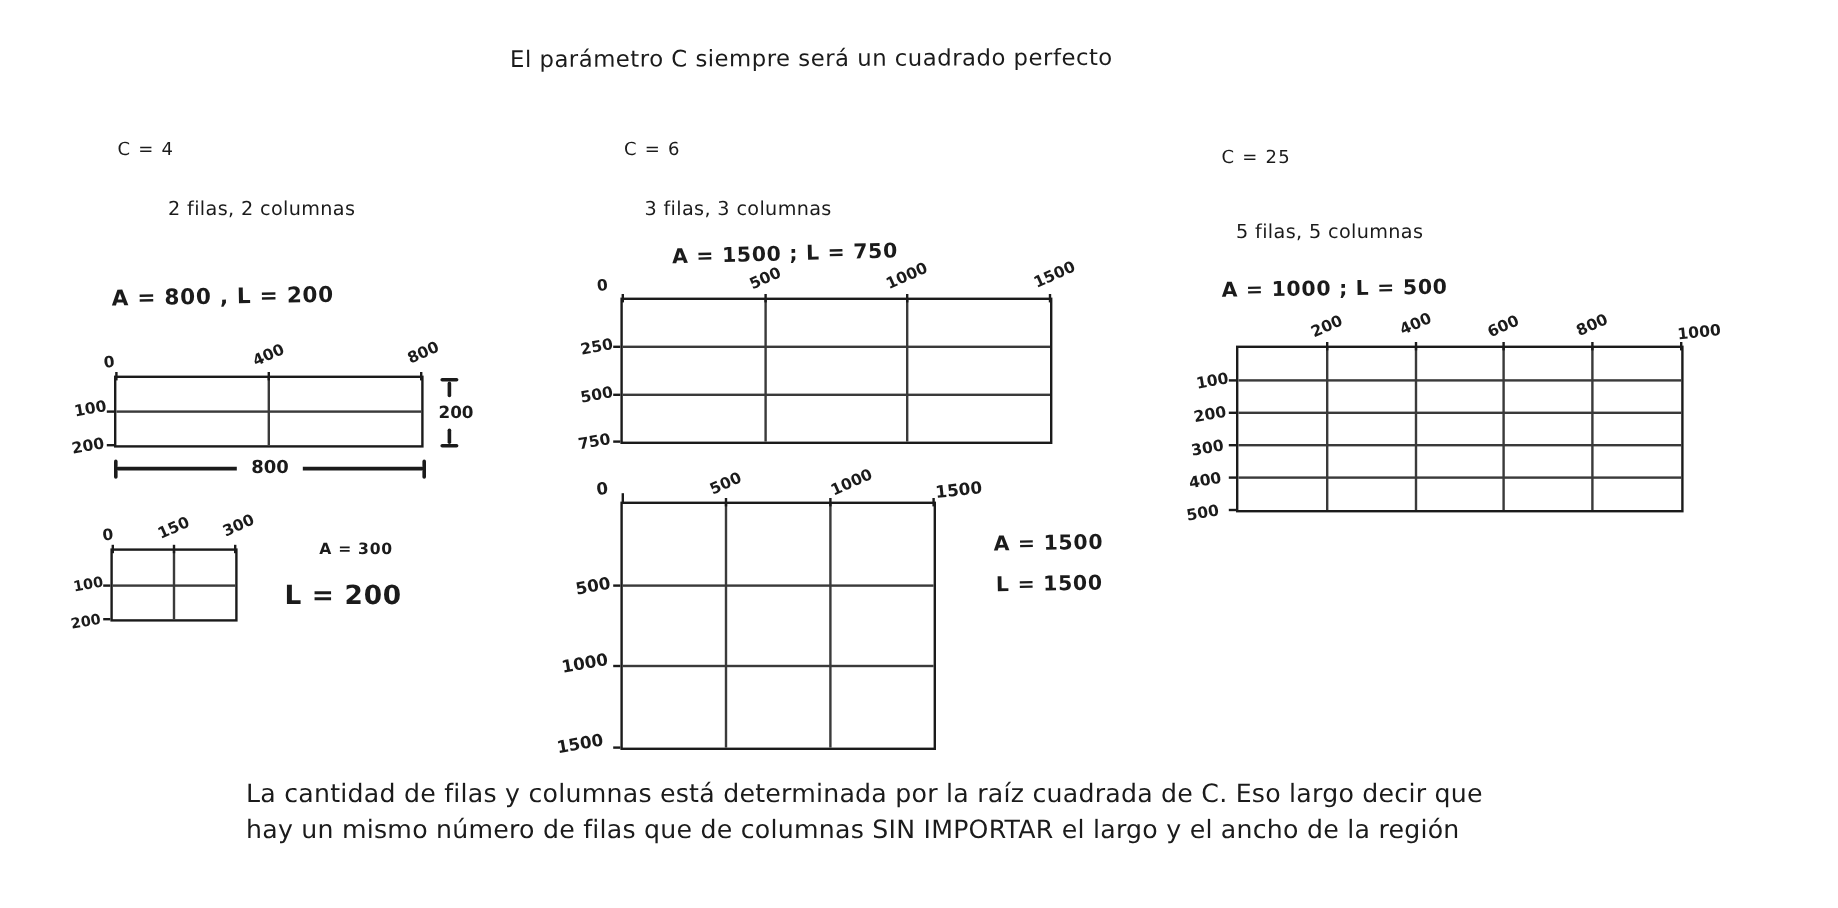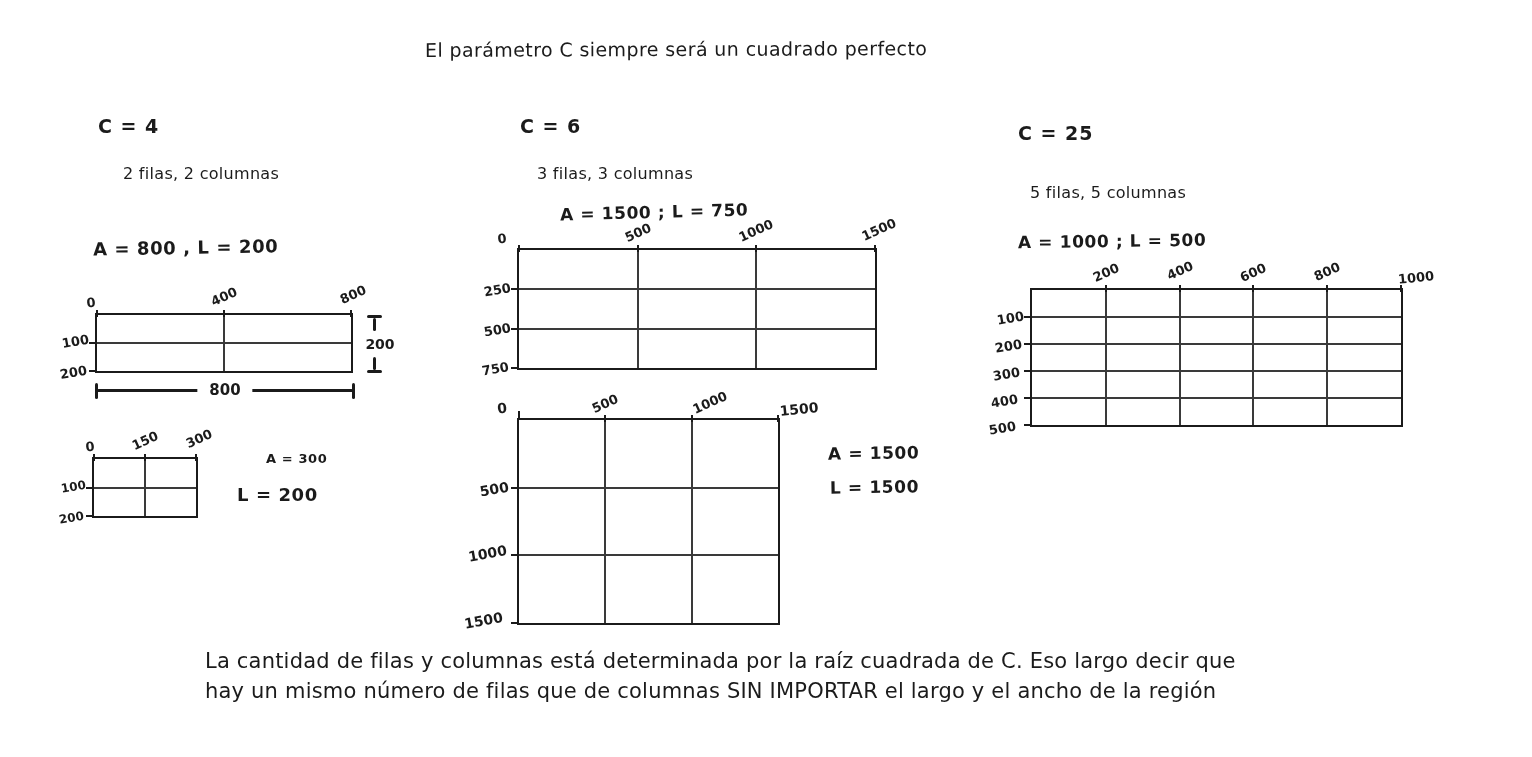--- a/index.html
+++ b/index.html
@@ -16,21 +16,21 @@
     position:relative;overflow:hidden;
   }
   .canvas{position:absolute;inset:0;width:1532px;height:757px;}
   .abs{position:absolute;}
   .hand{letter-spacing:.3px;}
 
   .title{
     font-size:19px;font-weight:500;letter-spacing:.4px;
     transform:rotate(-.2deg);white-space:nowrap;
   }
-  .c-head{font-size:19px;font-weight:700;letter-spacing:1px;white-space:nowrap;}
+  .c-head{font-size:15px;font-weight:400;letter-spacing:1px;white-space:nowrap;}
   .sub{font-size:16px;font-weight:500;letter-spacing:.3px;white-space:nowrap;}
   .formula{font-size:18px;font-weight:700;letter-spacing:.6px;white-space:nowrap;}
   .side-text{font-size:17px;font-weight:700;letter-spacing:.6px;white-space:nowrap;}
 
   .grid-box{
     position:absolute;
     border:2px solid var(--ink);
     background:transparent;
   }
   .vline{position:absolute;top:0;bottom:0;width:2px;background:var(--line);}
@@ -70,21 +70,21 @@
 </style>
 </head>
 <body>
 
 <div class="canvas">
 
   <div class="abs title hand" style="left:425px;top:38px;">El parámetro C siempre será un cuadrado perfecto</div>
 
   <div>
     <div class="abs c-head hand" style="left:98px;top:115px;">C = 4</div>
-    <div class="abs sub hand" style="left:123px;top:164px;text-align:center;">2 filas, 2 columnas</div>
+    <div class="abs sub hand" style="left:140px;top:164px;text-align:center;">2 filas, 2 columnas</div>
     <div class="abs formula hand" style="left:93px;top:237px;transform:rotate(-1deg);">A = 800 ,   L = 200</div>
 
     <div class="grid-box" style="left:95px;top:313px;width:258px;height:60px;">
       <span class="vline" style="left:calc(50% - 1px);"></span>
       <span class="hline" style="top:calc(50% - 1px);"></span>
       <span class="tick-top" style="left:-1px;"></span>
       <span class="tick-top" style="left:calc(50% - 1px);"></span>
       <span class="tick-top" style="right:-1px;"></span>
       <span class="tick-left" style="top:calc(50% - 1px);"></span>
       <span class="tick-left" style="bottom:-1px;"></span>
@@ -119,21 +119,21 @@
       <span class="tick-left" style="top:calc(50% - 1px);"></span>
       <span class="tick-left" style="bottom:-1px;"></span>
       <span class="xtick upright" style="left:-4px;top:-20px;">0</span>
       <span class="xtick" style="left:50%;top:-26px;">150</span>
       <span class="xtick" style="left:calc(100% + 3px);top:-28px;">300</span>
       <span class="ytick" style="left:-36px;width:28px;top:21px;font-size:12px;">100</span>
       <span class="ytick" style="left:-38px;width:28px;top:52px;font-size:12px;">200</span>
     </div>
 
     <div class="abs side-text hand" style="left:238px;top:451px;font-size:13px;margin-left:28px;">A = 300</div>
-    <div class="abs side-text hand" style="left:237px;top:484px;font-size:18px;">L = 200</div>
+    <div class="abs side-text hand" style="left:237px;top:484px;font-size:22px;">L = 200</div>
   </div>
 
   <div>
     <div class="abs c-head hand" style="left:520px;top:115px;">C = 6</div>
     <div class="abs sub hand" style="left:537px;top:164px;">3 filas, 3 columnas</div>
     <div class="abs formula hand" style="left:560px;top:202px;font-size:17px;transform:rotate(-1.5deg);">A = 1500 ;   L = 750</div>
 
     <div class="grid-box" style="left:517px;top:248px;width:360px;height:122px;">
       <span class="vline" style="left:calc(33.333% - 1px);"></span>
       <span class="vline" style="left:calc(66.667% - 1px);"></span>

